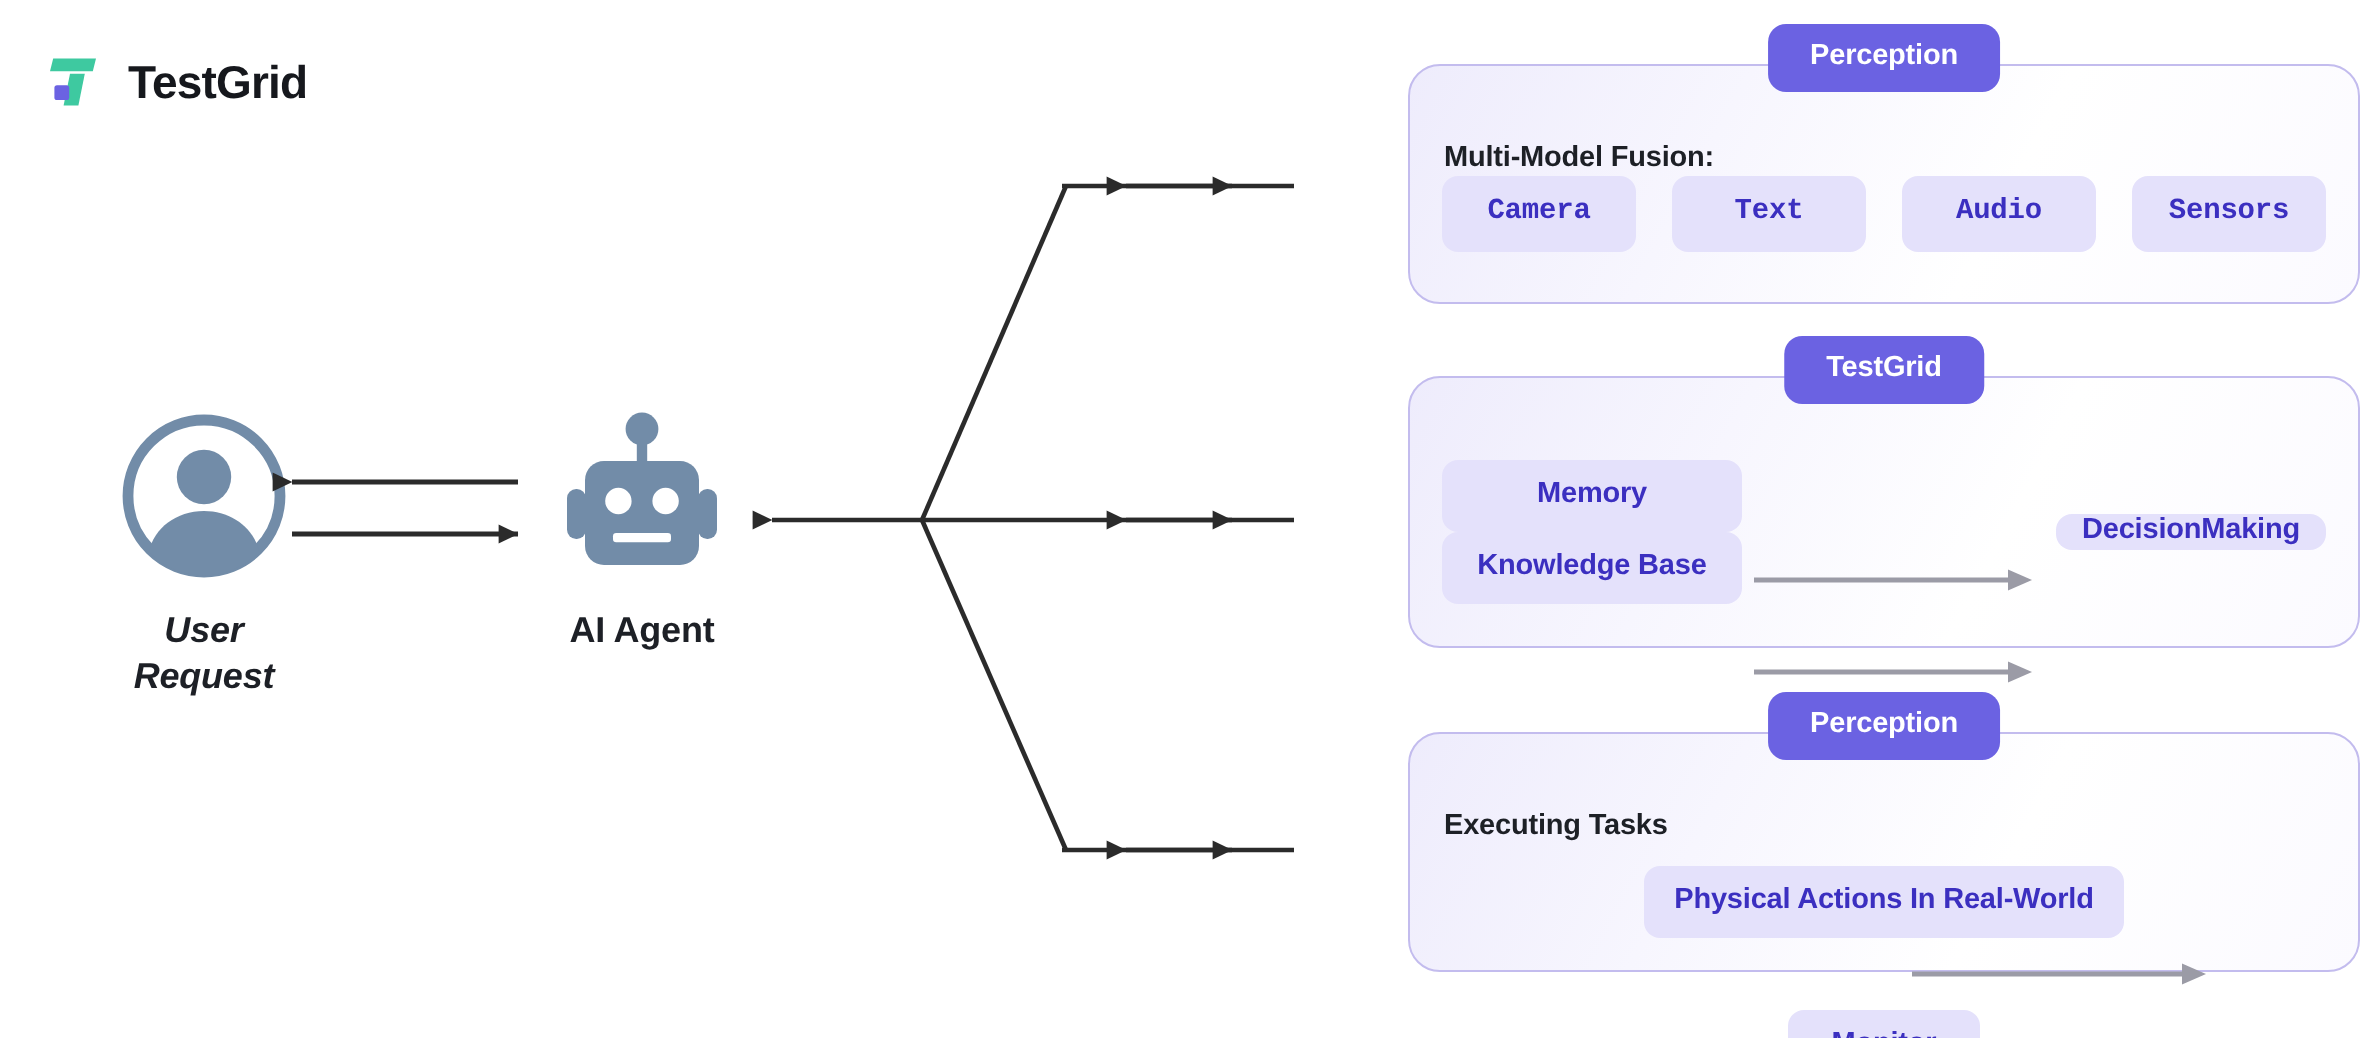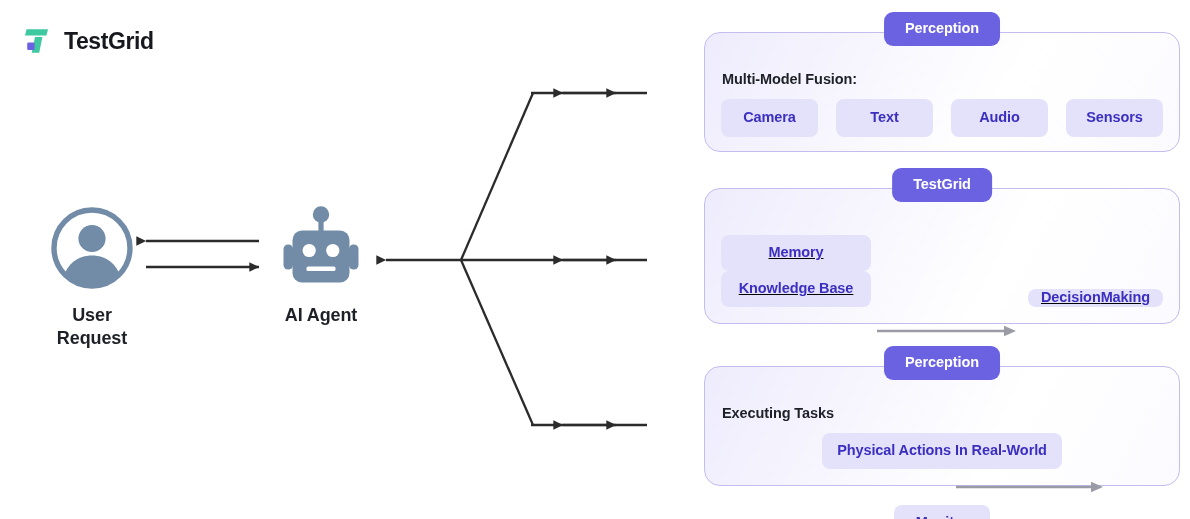--- a/index.html
+++ b/index.html
@@ -46,21 +46,21 @@
   }
   .actor-glyph { display: block; margin: 0 auto; }
   .actor-label {
     margin-top: 13px;
     font-size: 18px;
     font-weight: bold;
     color: #1d2026;
     line-height: 1.28;
     letter-spacing: -0.1px;
   }
-  #actor-user  { left: 7px;   top: 205px; }
+  #actor-user  { left: 17px;   top: 205px; font-style: italic; }
   #actor-agent { left: 236px; top: 205px; }
 
   
   #wires {
     position: absolute;
     left: 0; top: 0;
     width: 1190px; height: 519px;
     overflow: visible;
   }
 
@@ -111,35 +111,35 @@
     box-sizing: border-box;
   }
 
   
   #panel-perception { top: 32px; height: 120px; }
   #panel-perception .panel-heading { position: absolute; left: 17px; top: 38px; }
   #chiprow-modalities {
     position: absolute;
     left: 16px;
     right: 16px;
-    top: 66px;
+    top: 55px;
     display: flex;
     gap: 18px;
+    font-family: Liberation Mono, monospace;
   }
   #chiprow-modalities .chip { flex: 1 1 0; height: 38px; }
 
   
   #panel-cognition { top: 188px; height: 136px; }
   #cognition-body {
     position: absolute;
     left: 16px; right: 16px; top: 36px; bottom: 16px;
     display: flex;
-    align-items: flex-end;
+    align-items: center;
     gap: 0;
-    text-decoration: underline;
   }
   #cognition-left {
     width: 150px;
     display: flex;
     flex-direction: column;
     justify-content: space-between;
   }
   #cognition-left .chip { height: 36px; }
   #cognition-mid { flex: 1 1 auto; position: relative; }
   #cognition-right { width: 135px; display: flex; }

